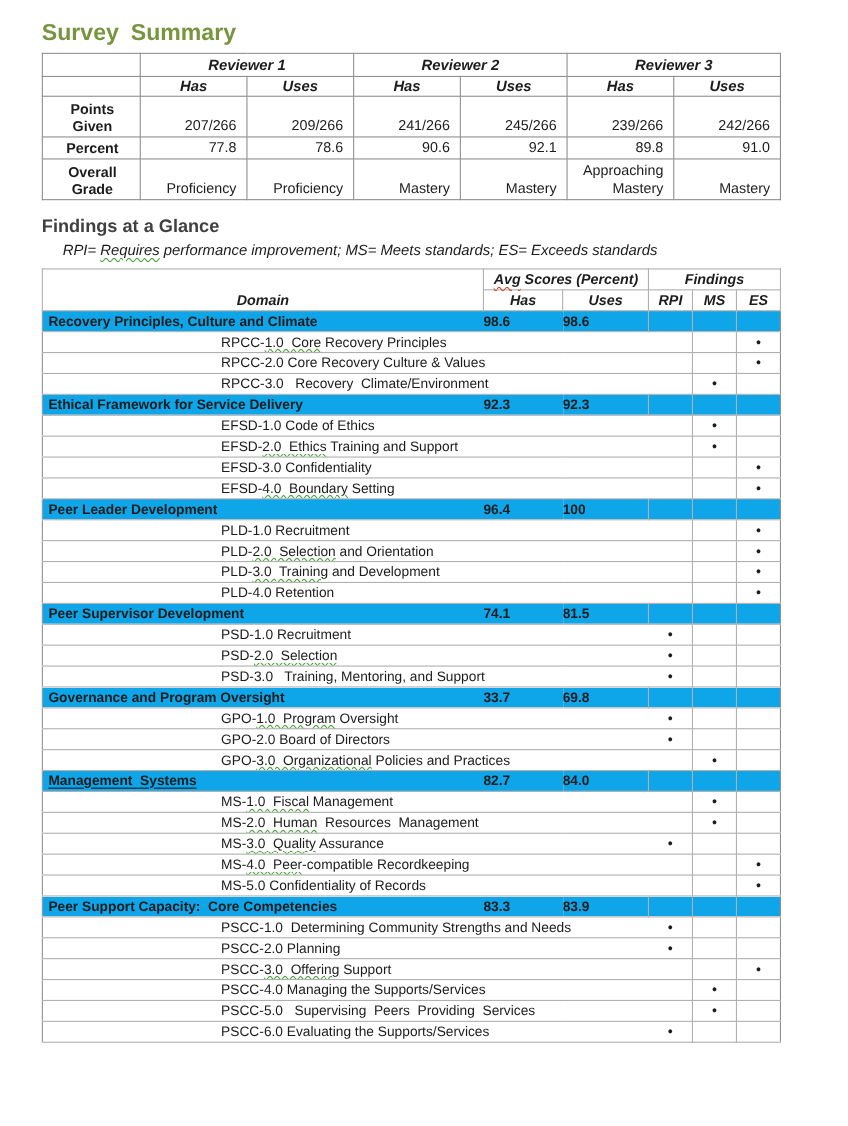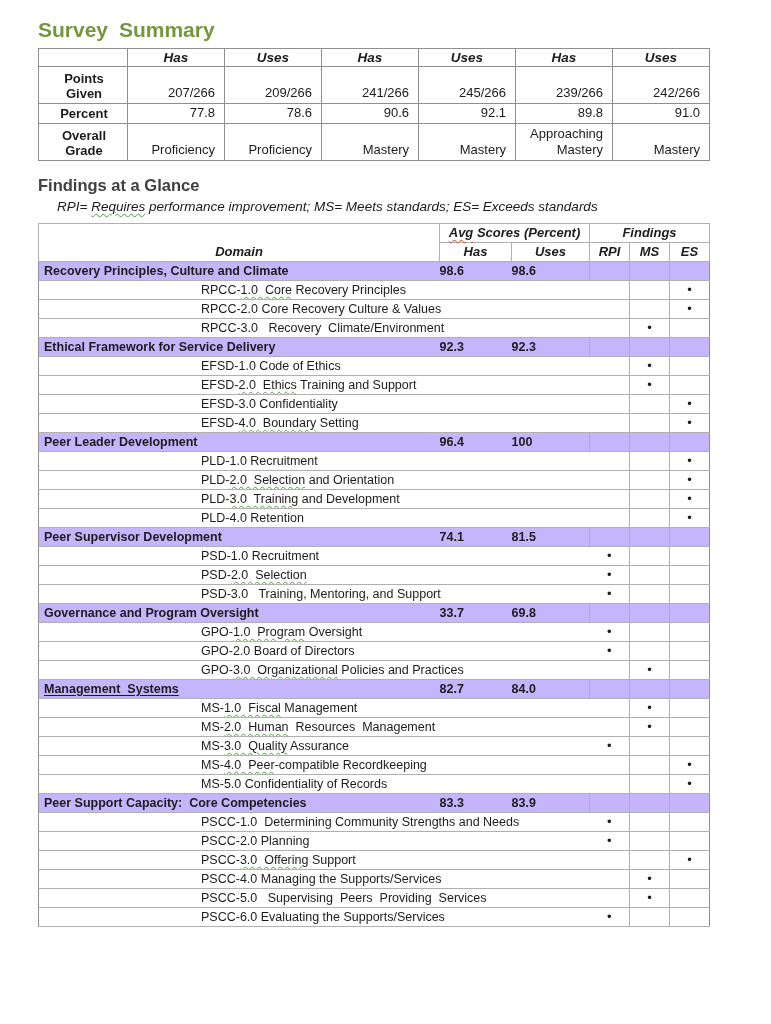--- a/index.html
+++ b/index.html
@@ -65,21 +65,21 @@
     text-align:center; font-size:13px; height:18px; padding:0;
   }
   table.t2 th.dh { vertical-align:bottom; padding-bottom:2px; }
   table.t2 { border:1px solid #8f8f8f; }
   table.t2 td {
     border-top:1px solid #b0b0b0; border-bottom:1px solid #b0b0b0;
     height:18px; padding:0; line-height:18px; white-space:pre-wrap;
     overflow:hidden;
   }
   table.t2 td.vr { border-right:1px solid #b0b0b0; }
-  tr.sec-row td { background:#c4b5fd; font-weight:bold;margin-left:46px; }
+  tr.sec-row td { background:#0ea5e9; font-weight:bold;margin-left:46px; }
   tr.sec-row td.dom { padding-left:5px; }
   tr.sec-row td.num { text-align:left; }
   table.t2 td.item { padding-left:162px; }
   table.t2 td.f { text-align:center; font-size:13px; }
 </style>
 </head>
 <body>
 
 <div class="page">
   <div class="content">
@@ -91,20 +91,26 @@
       <colgroup>
         <col style="width:89px">
           <col style="width:97px">
           <col style="width:97px">
         <col style="width:97px">
           <col style="width:97px">
           <col style="width:97px">
           <col style="width:97px">
       </colgroup>
       <tbody>
+          <tr class="h-rev">
+        <th class="lbl"></th>
+        <th class="rev" colspan="2">Reviewer 1</th>
+        <th class="rev" colspan="2">Reviewer 2</th>
+        <th class="rev" colspan="2">Reviewer 3</th>
+      </tr>
       <tr class="h-hu">
         <th class="lbl"></th>
         <th class="hu">Has</th>
         <th class="hu">Uses</th>
         <th class="hu">Has</th>
         <th class="hu">Uses</th>
         <th class="hu">Has</th>
         <th class="hu">Uses</th>
       </tr>
       <tr class="r-tall">

